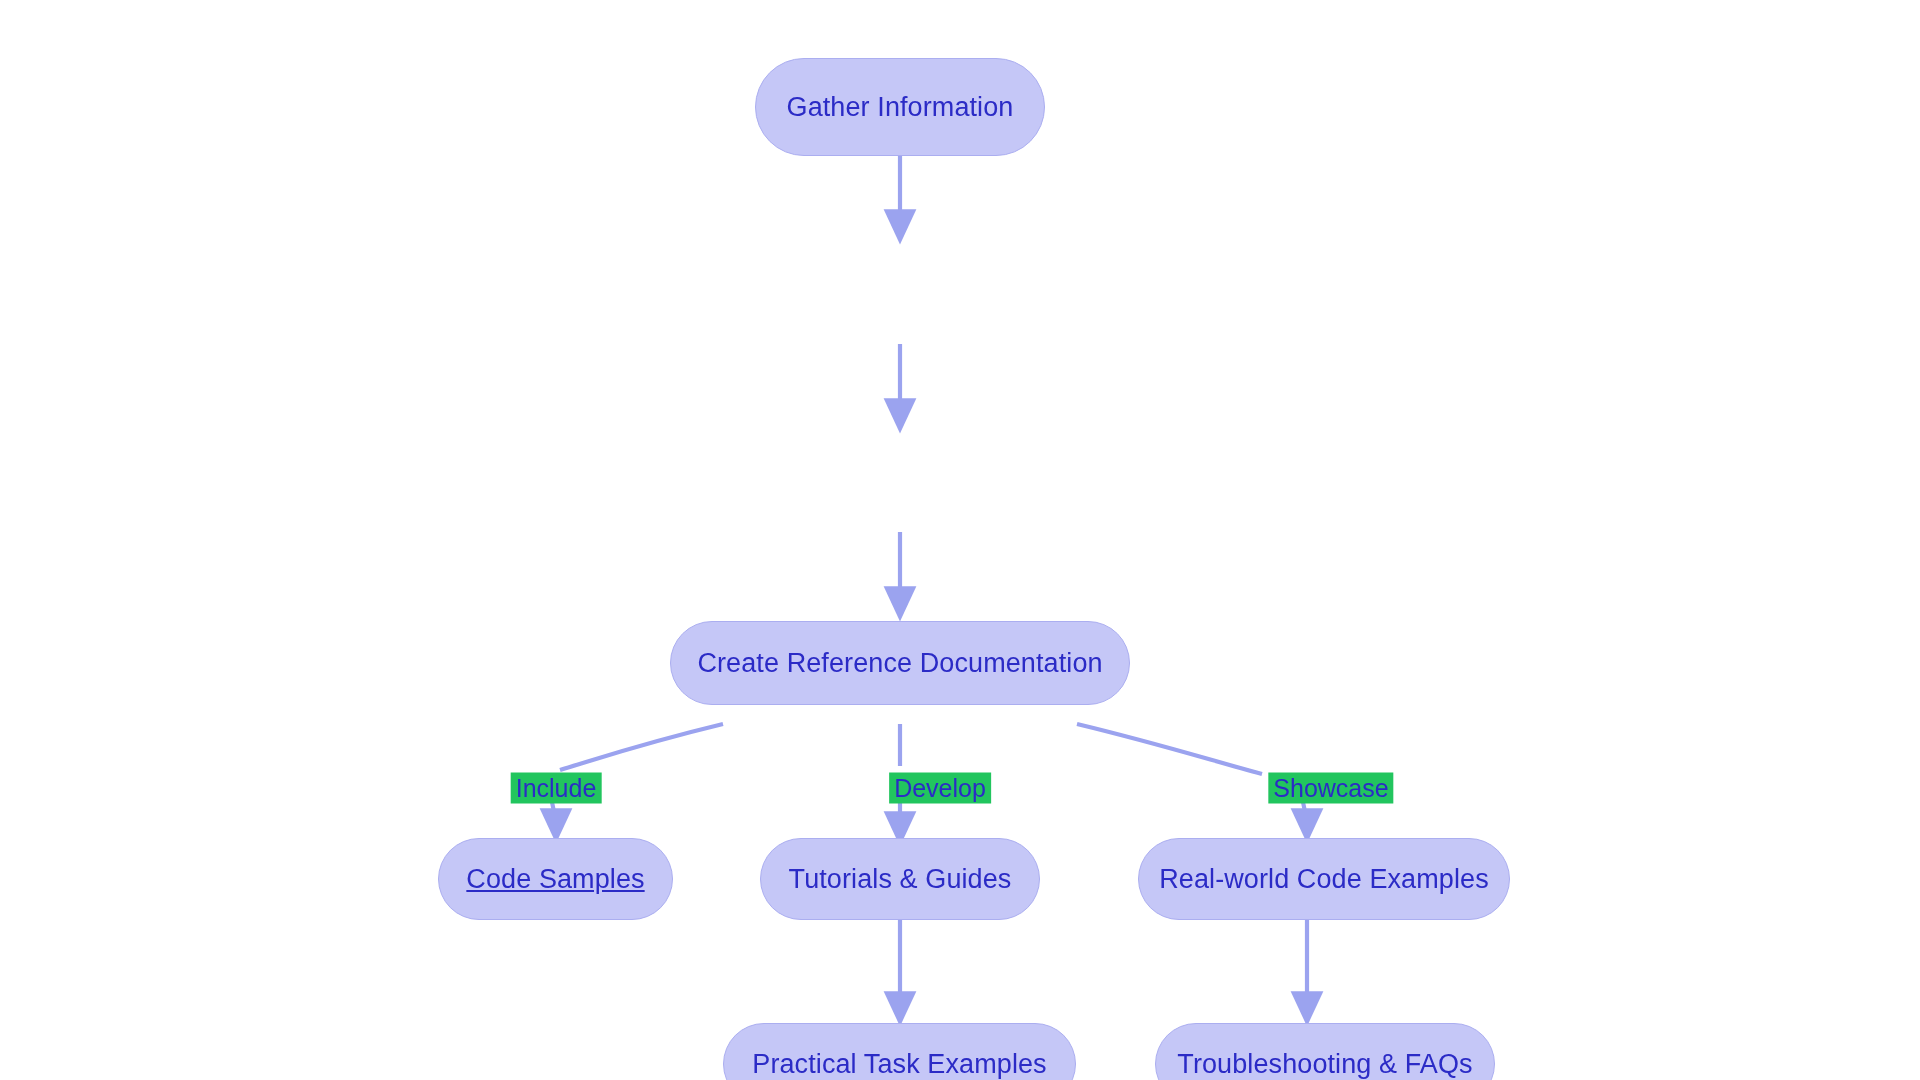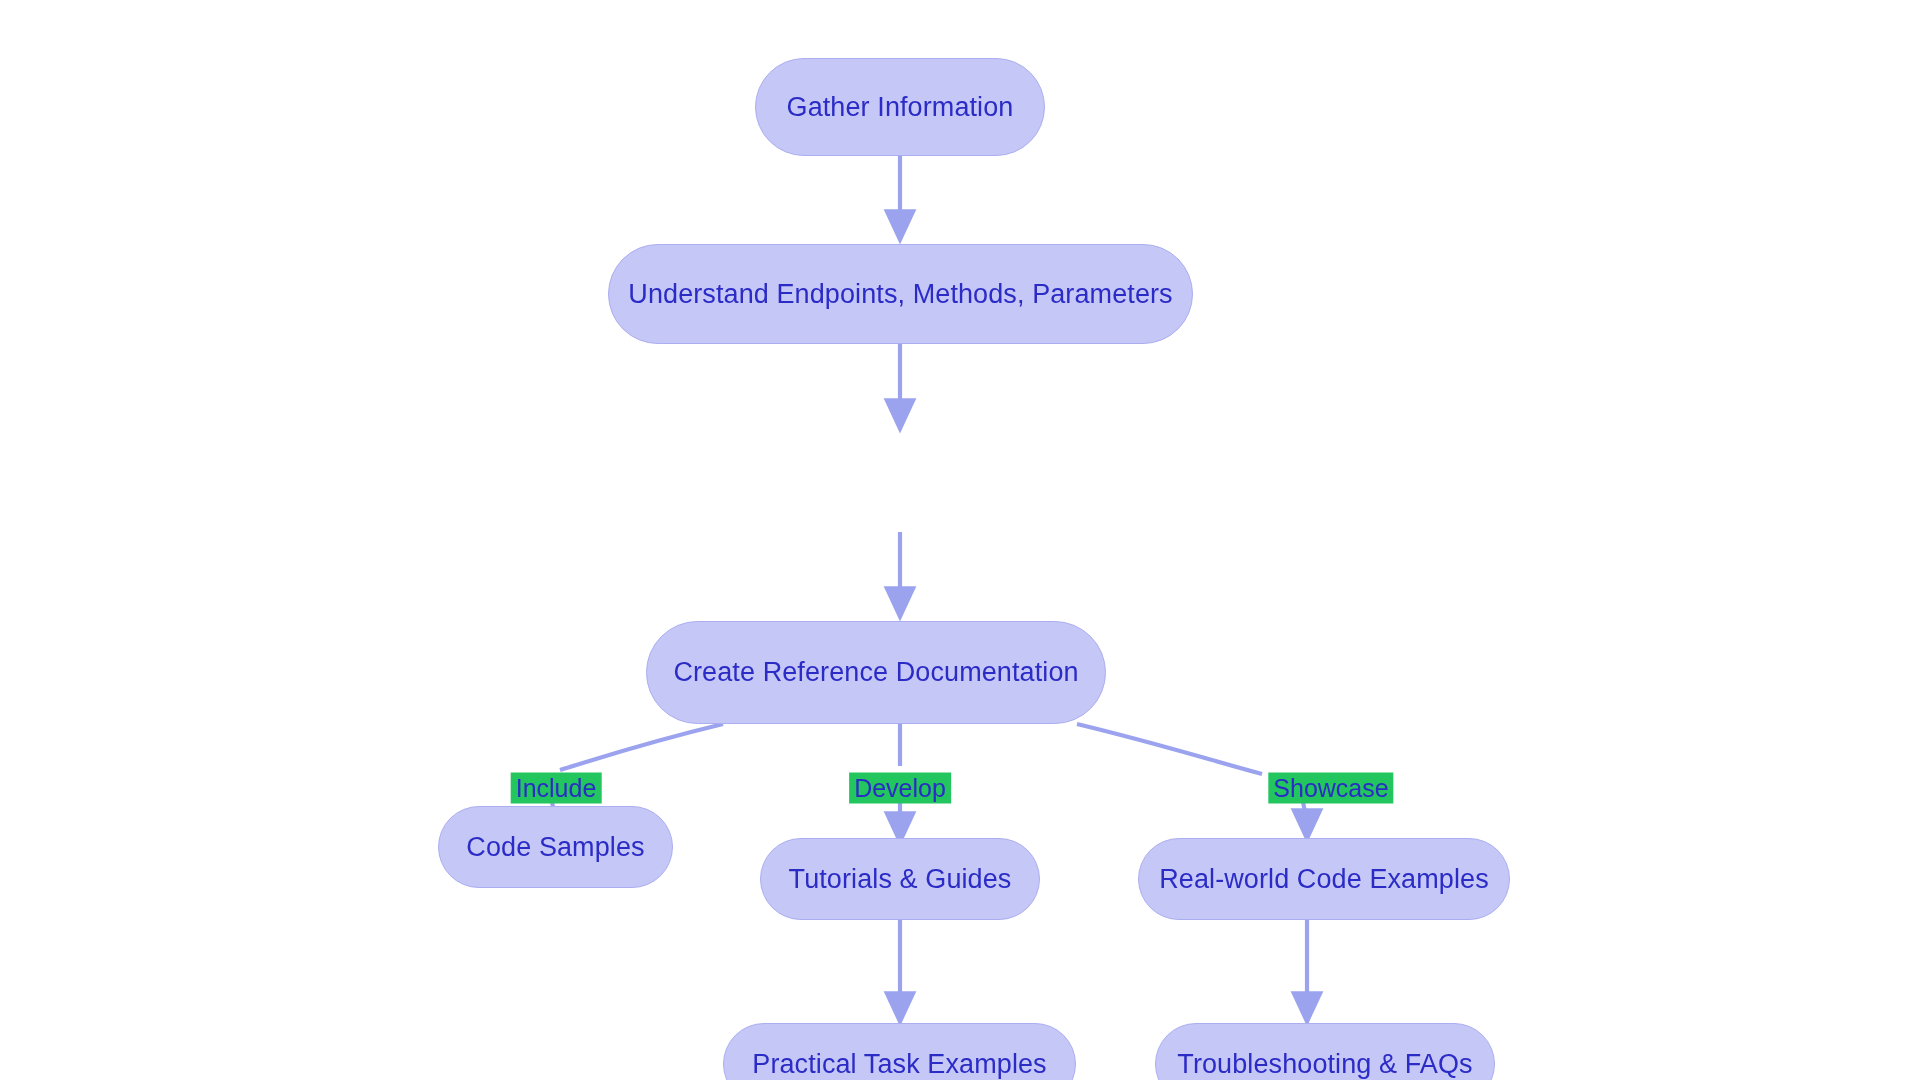--- a/index.html
+++ b/index.html
@@ -88,30 +88,27 @@
 
     <path d="M900,872 L900,965" fill="none" stroke="#9ba3ef" stroke-width="4.2" marker-end="url(#arrowhead)"></path>
 
     <path d="M1307,872 L1307,965" fill="none" stroke="#9ba3ef" stroke-width="4.2" marker-end="url(#arrowhead)"></path>
   </svg>
 
   <div class="node" style="left:755px; top:10px; width:290px; height:98px;">
     <span class="node-label">Gather Information</span>
   </div>
 
-  <div class="node" style="left:608px; top:196px; width:585px; height:100px;">
-    <span class="node-label">Understand Endpoints, Methods, Parameters</span>
-  </div>
 
 
-  <div class="node" style="left:646px; top:573px; width:460px; height:103px;">
+  <div class="node" style="left:670px; top:573px; width:460px; height:84px;">
     <span class="node-label">Create Reference Documentation</span>
   </div>
 
-  <div class="node" style="left:438px; top:758px; width:235px; height:82px;">
+  <div class="node" style="left:438px; top:790px; width:235px; height:82px;text-decoration:underline;">
     <span class="node-label">Code Samples</span>
   </div>
 
   <div class="node" style="left:760px; top:790px; width:280px; height:82px;">
     <span class="node-label">Tutorials &amp; Guides</span>
   </div>
 
   <div class="node" style="left:1138px; top:790px; width:372px; height:82px;">
     <span class="node-label">Real-world Code Examples</span>
   </div>
@@ -119,17 +116,17 @@
   <div class="node" style="left:723px; top:975px; width:353px; height:82px;">
     <span class="node-label">Practical Task Examples</span>
   </div>
 
   <div class="node" style="left:1155px; top:975px; width:340px; height:82px;">
     <span class="node-label">Troubleshooting &amp; FAQs</span>
   </div>
 
   <div class="edge-label" style="left:556px; top:740px;">Include</div>
 
-  <div class="edge-label" style="left:900px; top:740px;">Develop</div>
+  <div class="edge-label" style="left:940px; top:740px;">Develop</div>
 
   <div class="edge-label" style="left:1331px; top:740px;">Showcase</div>
 
 </div>
 
 </body></html>

